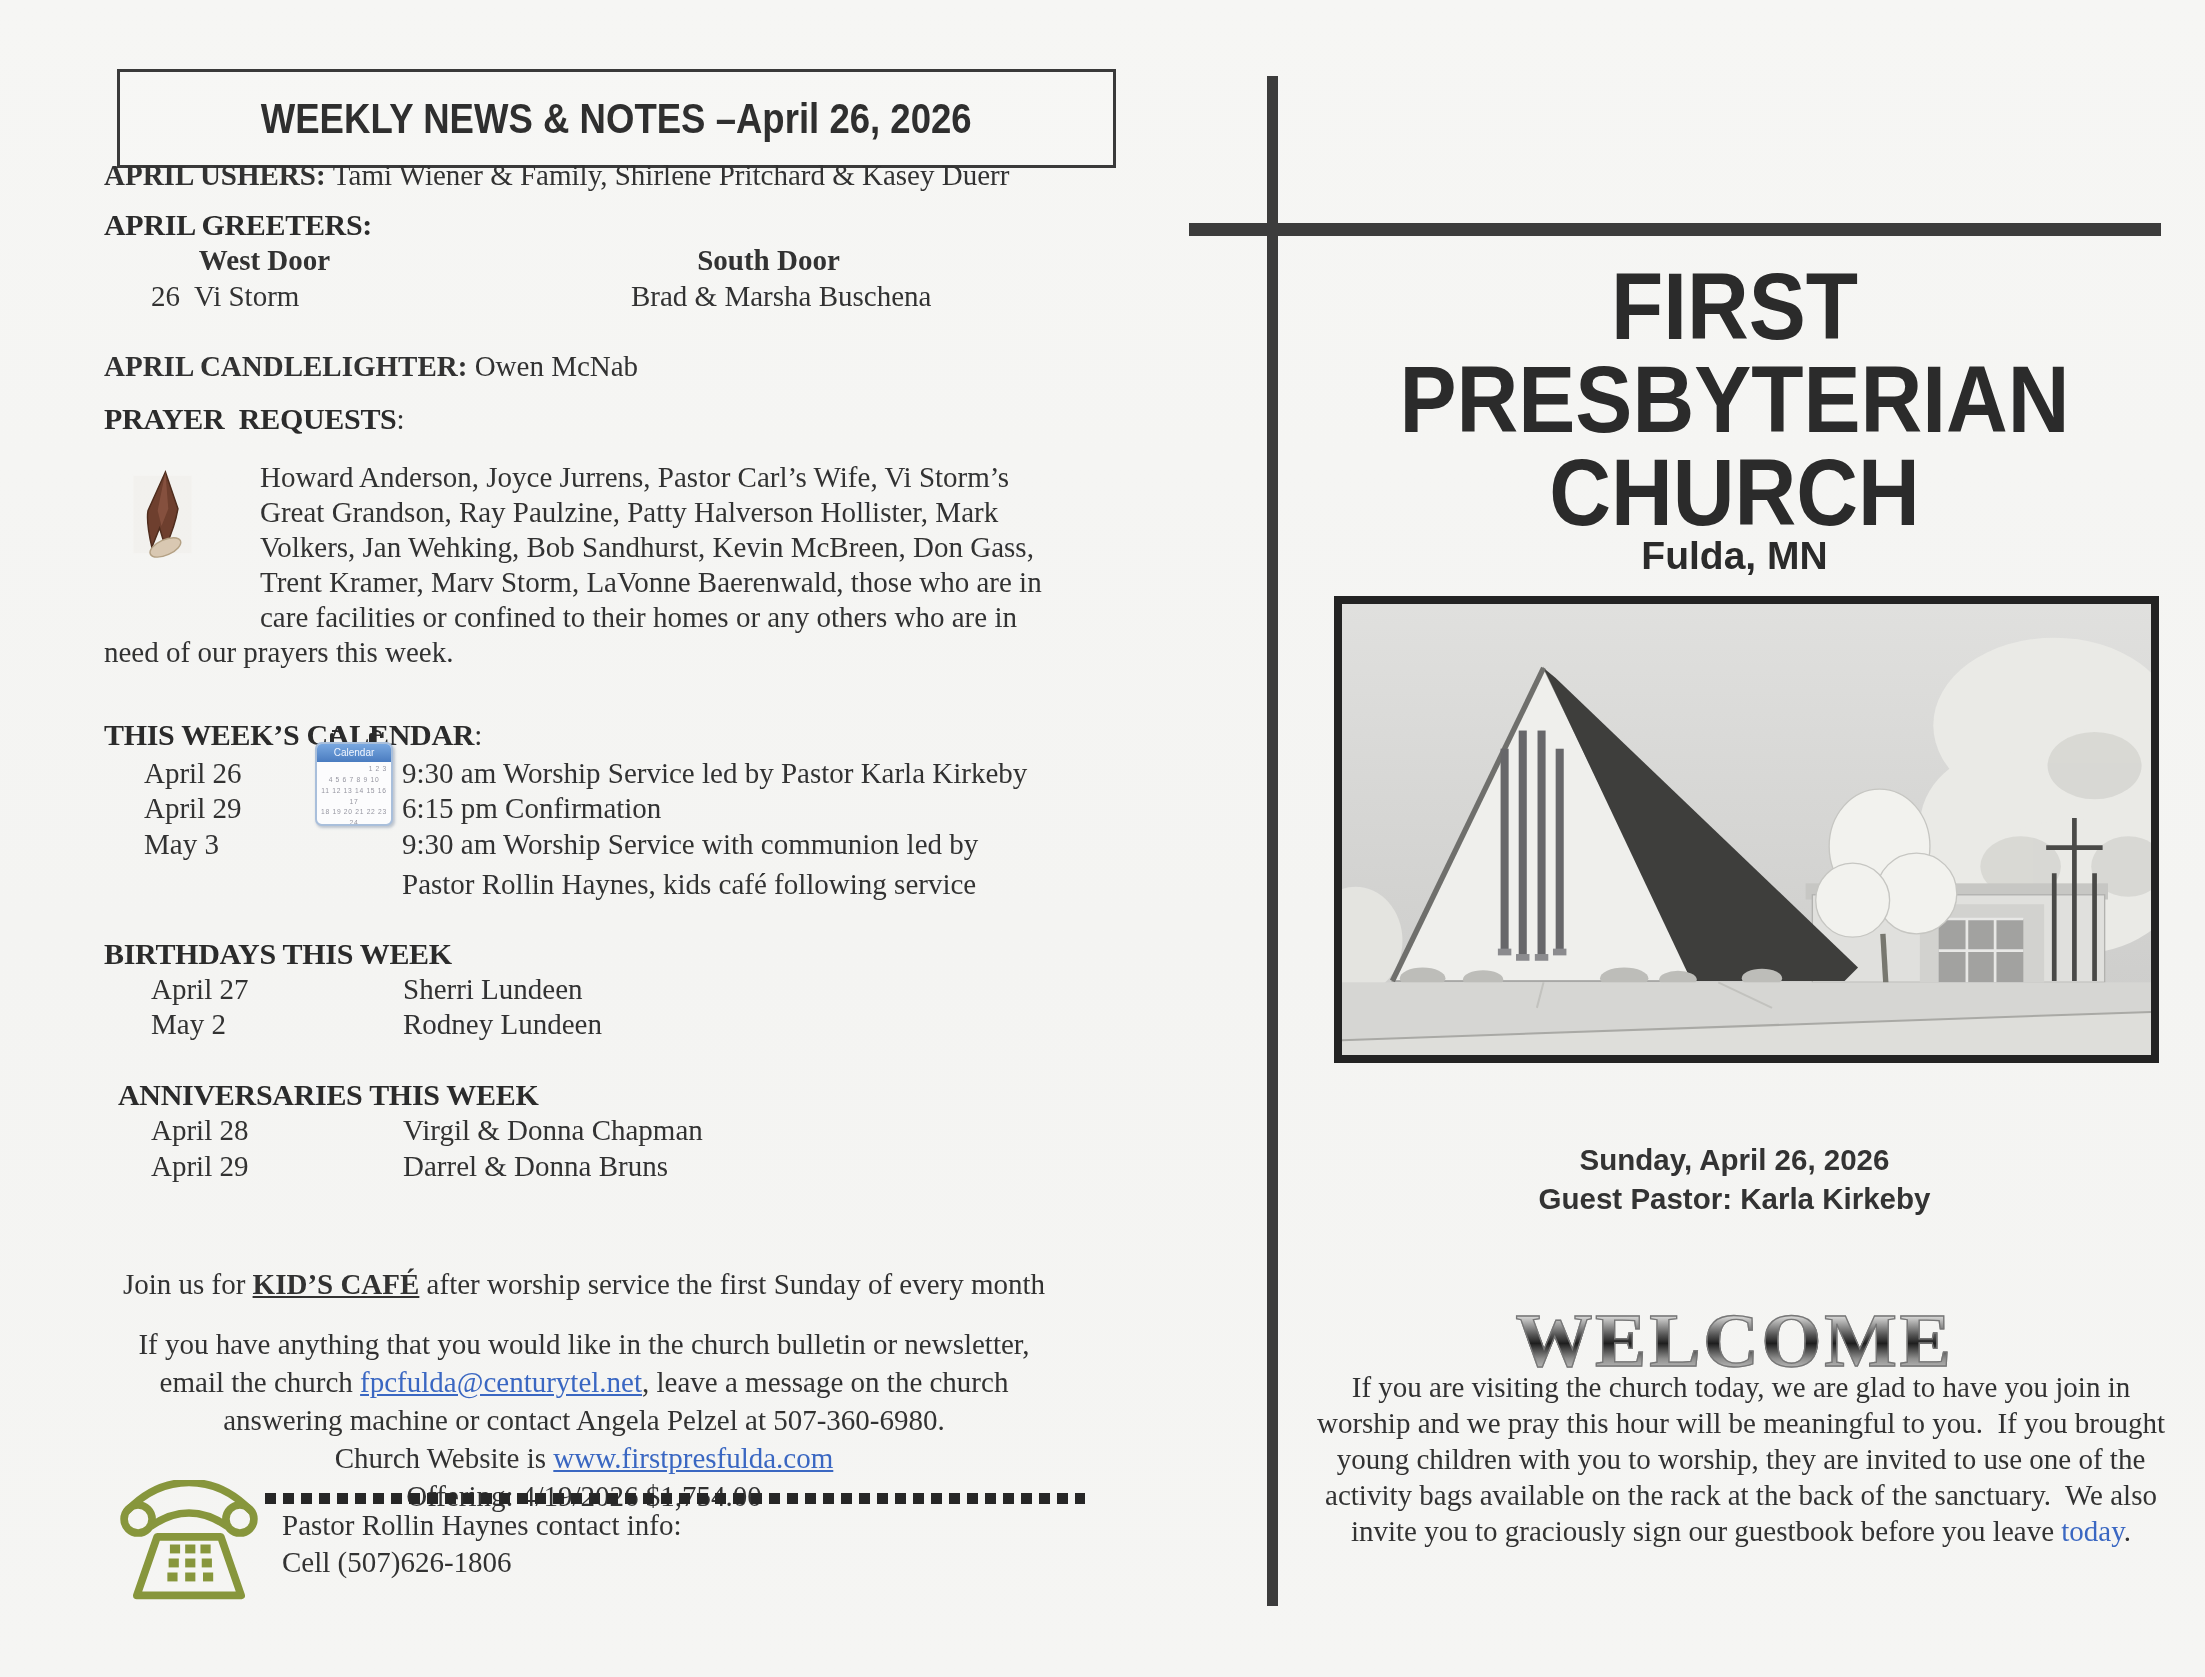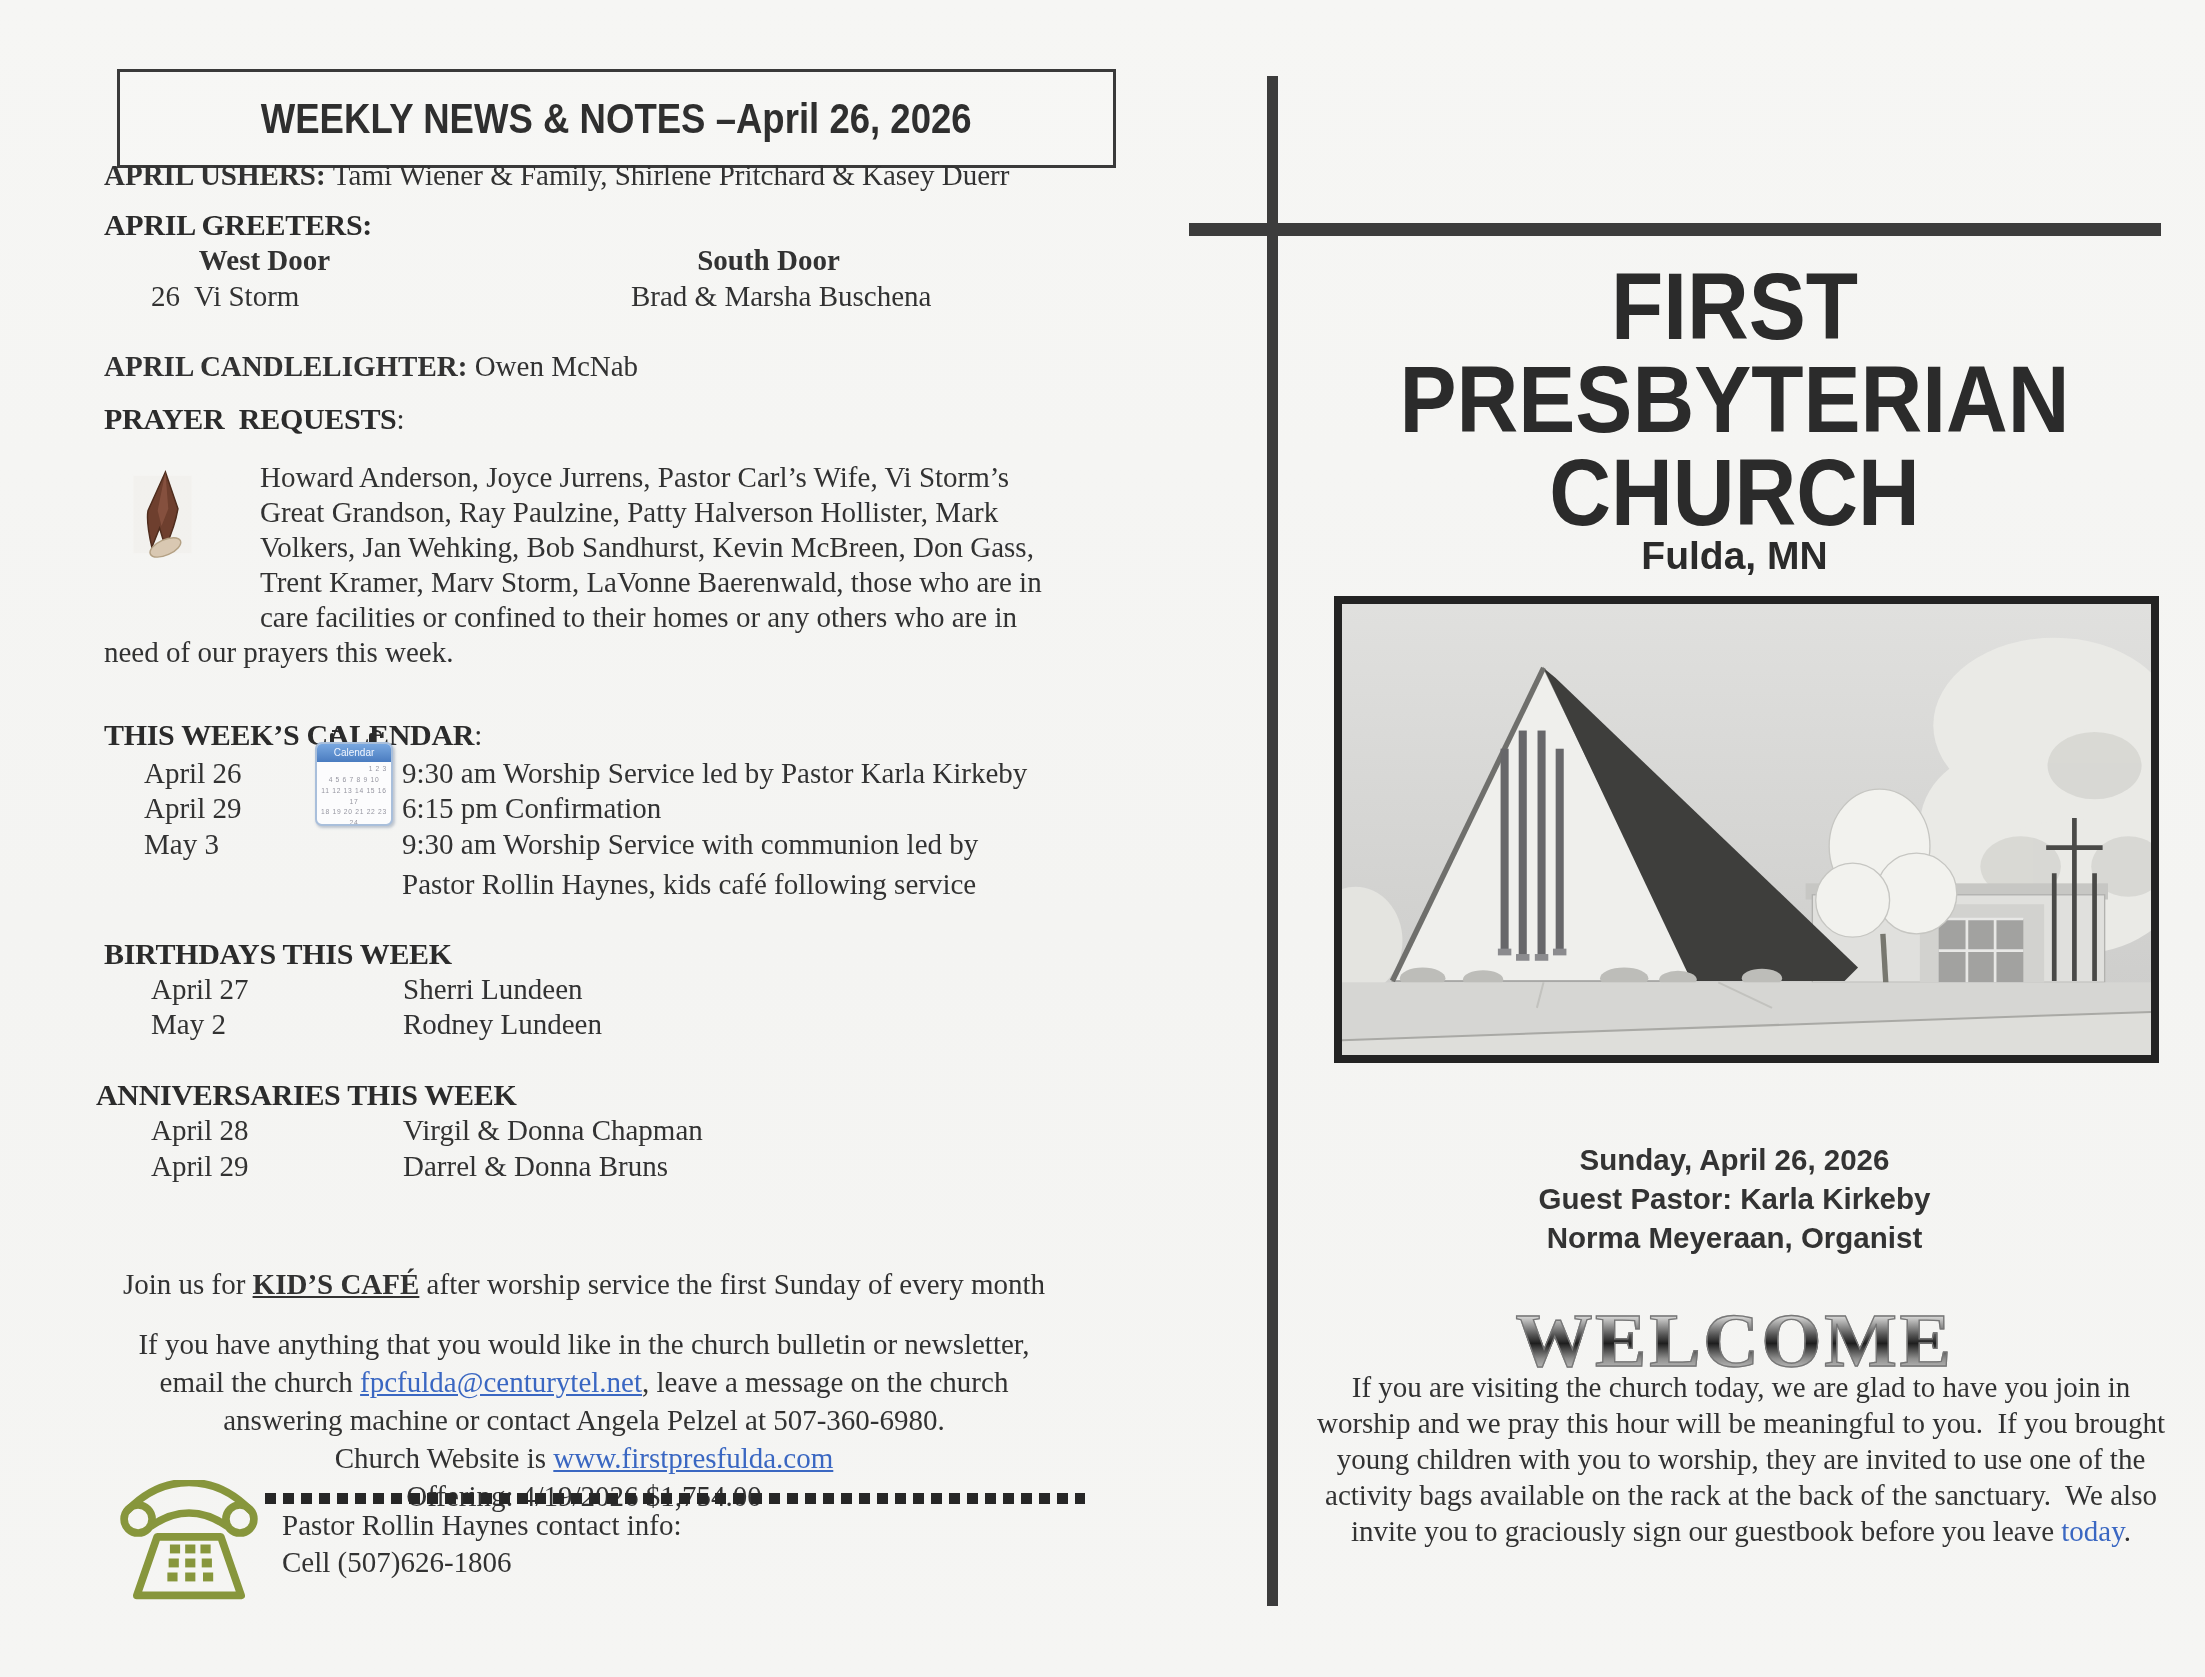--- a/index.html
+++ b/index.html
@@ -49,21 +49,21 @@
   .cal-head{height:18px;background:linear-gradient(180deg,#79a8e0,#4a7cc0);color:#f2f6ff;
     font-family:"Liberation Sans","DejaVu Sans",sans-serif;font-size:10px;line-height:18px;text-align:center;}
   .cal-grid{padding:2px 4px 0 4px;font-family:"Liberation Sans","DejaVu Sans",sans-serif;
     font-size:6.7px;line-height:10.7px;color:#9595a0;text-align:center;letter-spacing:0.7px;}
   .cal-grid .r0{text-align:right;}
 
   #bday-label{left:104px;top:937px;}
   .roster-row{left:151px;}
   .roster-row .name{position:absolute;left:252px;top:0;width:604px;}
   #bday0{top:972px;} #bday1{top:1007px;}
-  #anniv-label{left:96px;top:1078px;}
+  #anniv-label{left:118px;top:1078px;}
   #anniv0{top:1113px;} #anniv1{top:1149px;}
 
   #kids-cafe{left:74px;top:1267px;width:1020px;text-align:center;}
   .kids-hi{font-weight:bold;text-decoration:underline;}
   #notes{left:74px;top:1325px;width:1020px;text-align:center;line-height:38px;font-size:29px;color:#323232;}
   a.link{color:#3a67c2;text-decoration:underline;cursor:pointer;}
   #dashed-sep{left:265px;top:1493px;width:820px;height:10.7px;
     background:repeating-linear-gradient(90deg,#262626 0 10.7px,transparent 10.7px 18px);}
   #phone-icon{left:119px;top:1480px;width:140px;height:129px;}
   #pastor-contact{left:282px;top:1507px;width:738px;line-height:37px;}
@@ -308,21 +308,20 @@
       <rect x="0" y="562" width="1204" height="108" fill="#d6d6d3"></rect>
       <polygon points="0,648 1204,606 1204,670 0,670" fill="#dededa"></polygon>
       <path d="M0,648 L1204,606" stroke="#a9a9a5" stroke-width="3" fill="none"></path>
       <path d="M560,562 L640,600 M300,562 L290,600" stroke="#c2c2be" stroke-width="3" fill="none"></path>
     </svg>
   </div>
 
   <div class="abs" id="service-info">
     <div data-bind="service.date">Sunday, April 26, 2026</div>
     <div data-bind="service.pastor">Guest Pastor: Karla Kirkeby</div>
-    <div data-bind="service.organist">Norma Meyeraan, Organist</div>
   </div>
 
   <div class="abs" id="welcome-heading">
     <span class="t" data-bind="welcome.heading">WELCOME</span>
   </div>
 
   <div class="abs" id="welcome-para"><span data-bind="welcome.body_prefix">If you are visiting the church today, we are glad to have you join in worship and we pray this hour will be meaningful to you.  If you brought young children with you to worship, they are invited to use one of the activity bags available on the rack at the back of the sanctuary.  We also invite you to graciously sign our guestbook before you leave </span><a class="link" style="text-decoration:none;" data-bind="welcome.link">today</a><span data-bind="welcome.period">.</span></div>
 
 </div>
 

